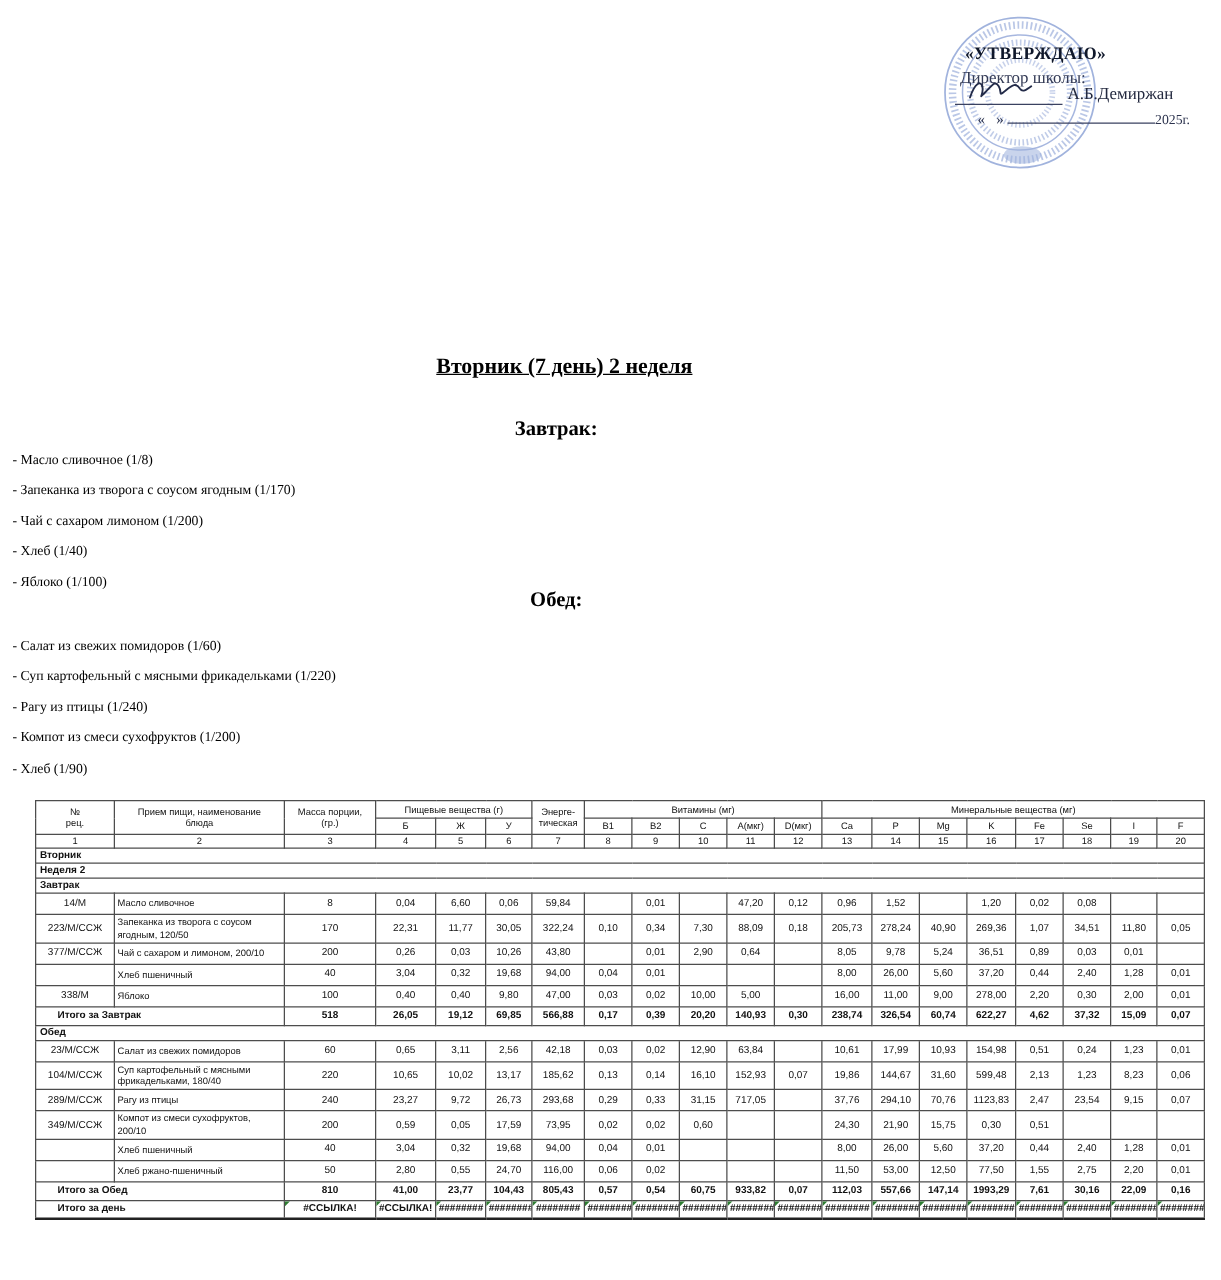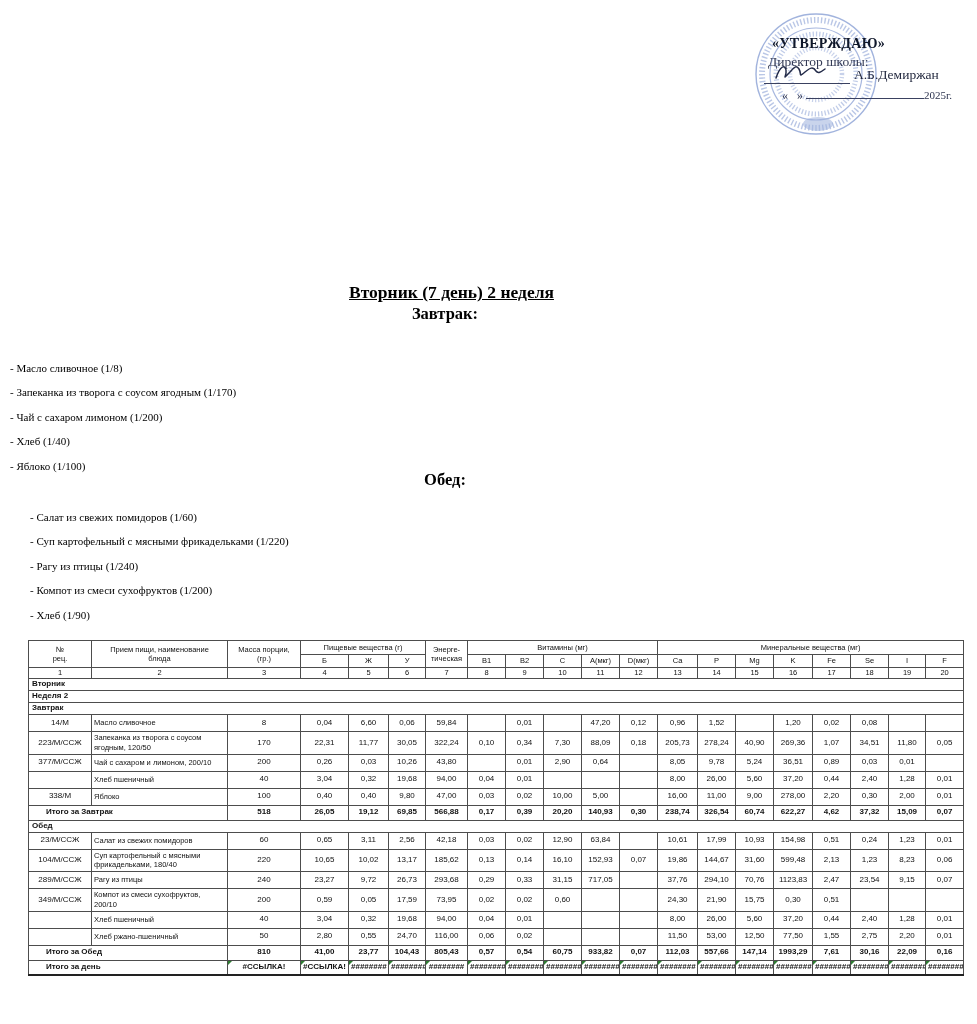--- a/index.html
+++ b/index.html
@@ -20,25 +20,25 @@
   .date-line { display:inline-block; width:118px; border-bottom:1px solid #3a4160; }
   .st-year { font-size:11px; }
 
   
   .doc-title { position:absolute; top:198px; left:0; width:977px; text-align:center;
                font-size:17.5px; font-weight:bold; line-height:23.5px; }
   .day-title { position:absolute; top:282px; left:0; width:903px; text-align:center;
                font-size:17.5px; font-weight:bold; text-decoration:underline; }
   .meal-heading { position:absolute; left:0; width:890px; text-align:center;
                   font-size:16.5px; font-weight:bold; }
-  .mh-breakfast { top:304px; }
+  .mh-breakfast { top:333px; }
   .mh-lunch { top:470px; }
   .menu-list { position:absolute; left:10px; font-size:11px; line-height:24.4px; }
   .ml-breakfast { top:356px; }
-  .ml-lunch { top:505px;margin-left:20px; }
+  .ml-lunch { top:505px; }
 
   
   table.ntable { position:absolute; left:28px; top:640px; width:935px;
                  border-collapse:collapse; table-layout:fixed;
                  font-family:"Liberation Sans", sans-serif; font-size:8px; color:#111;
                  border:1.5px solid #2b2b2b; }
   .ntable td { border:1px solid #4d4d4d; padding:1px 2px; text-align:center;
                vertical-align:middle; overflow:hidden; line-height:1.3; }
   .ntable thead td { white-space:pre-line; font-size:7.5px; line-height:1.25; }
   .ntable thead tr:nth-child(1) td { height:14px; }

